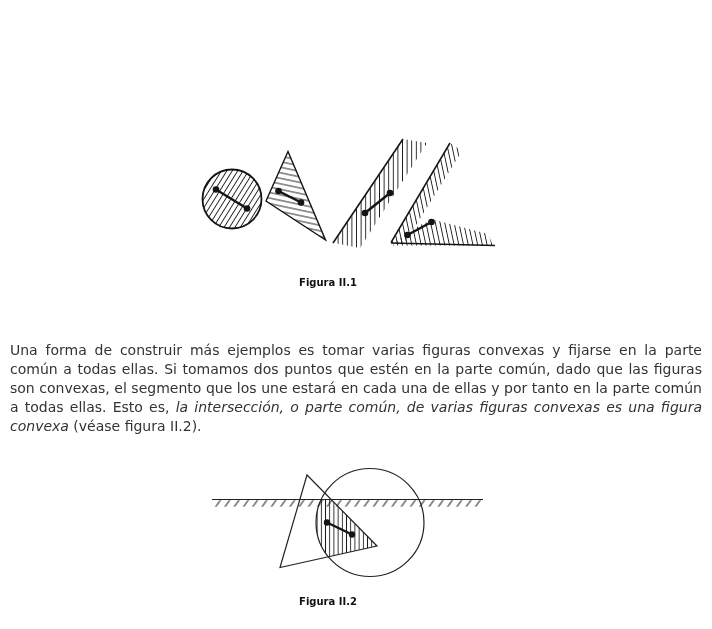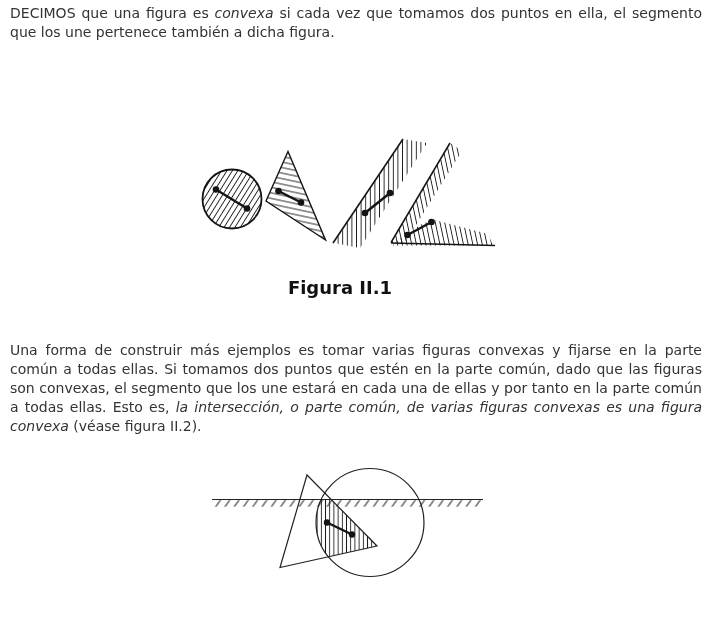--- a/index.html
+++ b/index.html
@@ -17,35 +17,34 @@
     width: 692px;
     margin: 0;
     font-size: 14px;
     line-height: 19px;
     color: #333333;
     text-align: justify;
   }
   .para em { font-style: italic; }
   .caption {
     position: absolute;
-    left: 16px;
+    left: 4px;
     width: 648px;
     text-align: center;
-    font-size: 18px;
+    font-size: 10px;
     font-weight: bold;
     color: #111111;
   }
   svg { position: absolute; display: block; }
 </style>
 </head>
 <body>
 
 <div class="page">
 
-  <p class="para" style="top:4px"><span>DECIMOS que una figura es </span><em>convexa</em><span> si cada vez que tomamos dos puntos en ella, el segmento que los une pertenece también a dicha figura.</span></p>
 
   <svg style="left:150px; top:135px;" width="410" height="132" viewBox="150 135 410 132">
     <defs>
       <pattern id="hatchDiag" patternUnits="userSpaceOnUse" width="4.6" height="4.6" patternTransform="rotate(32)">
         <line x1="2.3" y1="0" x2="2.3" y2="4.6" stroke="#1a1a1a" stroke-width="0.9"></line>
       </pattern>
       <pattern id="hatchHoriz" patternUnits="userSpaceOnUse" width="5.4" height="5.4" patternTransform="rotate(12)">
         <line x1="0" y1="2.7" x2="5.4" y2="2.7" stroke="#1a1a1a" stroke-width="0.9"></line>
       </pattern>
       <pattern id="hatchVert" patternUnits="userSpaceOnUse" width="4.6" height="4.6">
@@ -129,14 +128,15 @@
       </g>
     </g>
 
     <g>
       <line x1="327" y1="522.5" x2="352" y2="534.5" stroke="#141414" stroke-width="2.4"></line>
       <circle cx="327" cy="522.5" r="3.2" fill="#141414"></circle>
       <circle cx="352" cy="534.5" r="3.2" fill="#141414"></circle>
     </g>
   </svg>
 
+  <div class="caption" style="top:596px">Figura II.2</div>
 
 </div>
 
 </body></html>

